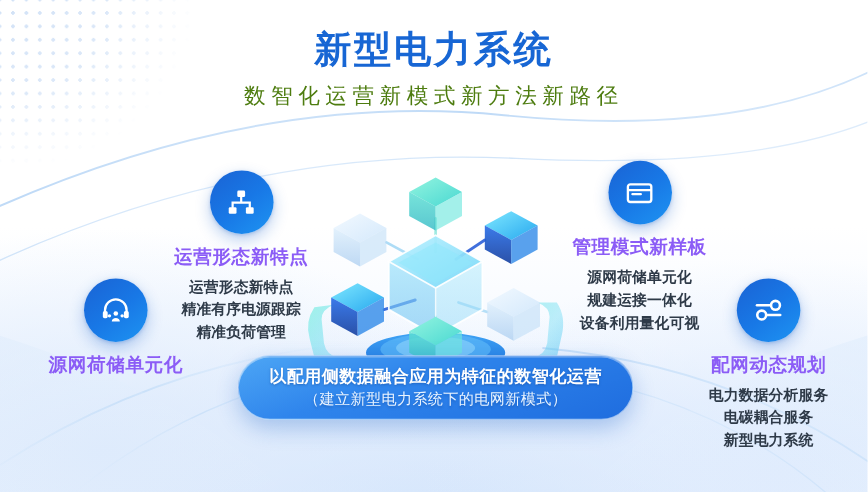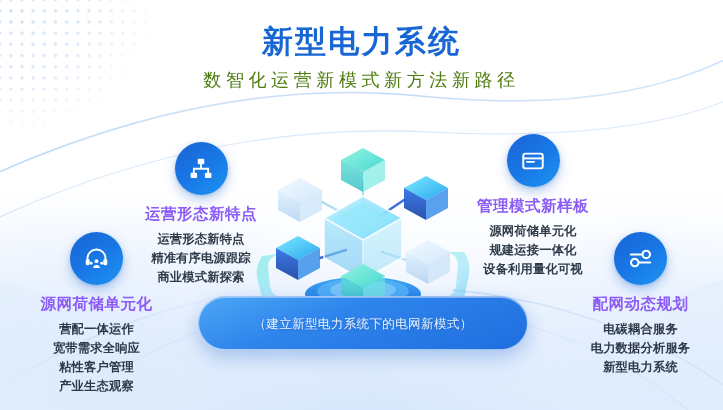--- a/index.html
+++ b/index.html
@@ -264,42 +264,36 @@
         <path d="M4 13v-1a8 8 0 0 1 16 0v1"></path>
         <rect x="2.4" y="12.6" width="3.6" height="5.4" rx="1.3" fill="#fff" stroke="none"></rect>
         <rect x="18" y="12.6" width="3.6" height="5.4" rx="1.3" fill="#fff" stroke="none"></rect>
         <circle cx="12" cy="14.4" r="1.7" fill="#fff" stroke="none"></circle>
         <path d="M9 20.4c0-1.7 1.35-2.7 3-2.7s3 1 3 2.7" fill="#fff" stroke="none"></path>
         <circle cx="7.3" cy="16.2" r="1.25" fill="#fff" stroke="none"></circle>
         <circle cx="16.7" cy="16.2" r="1.25" fill="#fff" stroke="none"></circle>
       </svg>
     </div>
     <div class="g-title">源网荷储单元化</div>
-    <div class="g-list">
-      <div>营配一体运作</div>
-      <div>宽带需求全响应</div>
-      <div>粘性客户管理</div>
-      <div>产业生态观察</div>
-    </div>
   </div>
 
   <div class="group" id="grp-ops">
     <div class="icon-circle">
       <svg width="26" height="26" viewBox="0 0 24 24" fill="none" stroke="#fff" stroke-width="1.7" stroke-linecap="round">
         <rect x="9" y="2.6" width="6" height="5" rx="1" fill="#fff" stroke="none"></rect>
         <rect x="2.4" y="15.4" width="6" height="5" rx="1" fill="#fff" stroke="none"></rect>
         <rect x="15.6" y="15.4" width="6" height="5" rx="1" fill="#fff" stroke="none"></rect>
         <path d="M12 7.6v4.2M5.4 15.4v-3.6h13.2v3.6M5.4 11.8h13.2"></path>
       </svg>
     </div>
     <div class="g-title">运营形态新特点</div>
     <div class="g-list">
       <div>运营形态新特点</div>
       <div>精准有序电源跟踪</div>
-      <div>商业模式新探索</div>
+      <div>精准负荷管理</div>
     </div>
   </div>
 
   <div class="group" id="grp-manage">
     <div class="icon-circle">
       <svg width="26" height="26" viewBox="0 0 24 24" fill="none" stroke="#fff" stroke-width="1.8" stroke-linejoin="round">
         <rect x="3" y="5.2" width="18" height="13.6" rx="1.9"></rect>
         <path d="M3 9.6h18" stroke-width="1.8"></path>
         <rect x="5.6" y="11.9" width="8.2" height="1.7" rx=".85" fill="#fff" stroke="none"></rect>
       </svg>
@@ -316,23 +310,24 @@
     <div class="icon-circle">
       <svg width="27" height="27" viewBox="0 0 24 24" fill="none" stroke="#fff" stroke-width="1.9" stroke-linecap="round">
         <path d="M3.4 8.4h9.4"></path>
         <circle cx="17.1" cy="8.4" r="3.3"></circle>
         <path d="M20.6 15.6h-9.4"></path>
         <circle cx="6.9" cy="15.6" r="3.3"></circle>
       </svg>
     </div>
     <div class="g-title">配网动态规划</div>
     <div class="g-list">
+      <div>电力数据分析服务</div>
       <div>电碳耦合服务</div>
-      <div>电力数据分析服务</div>
       <div>新型电力系统</div>
     </div>
   </div>
 
   <div class="banner">
+    <div class="banner-l1">以配用侧数据融合应用为特征的数智化运营</div>
     <div class="banner-l2">（建立新型电力系统下的电网新模式）</div>
   </div>
 
 </div>
 
 </body></html>

